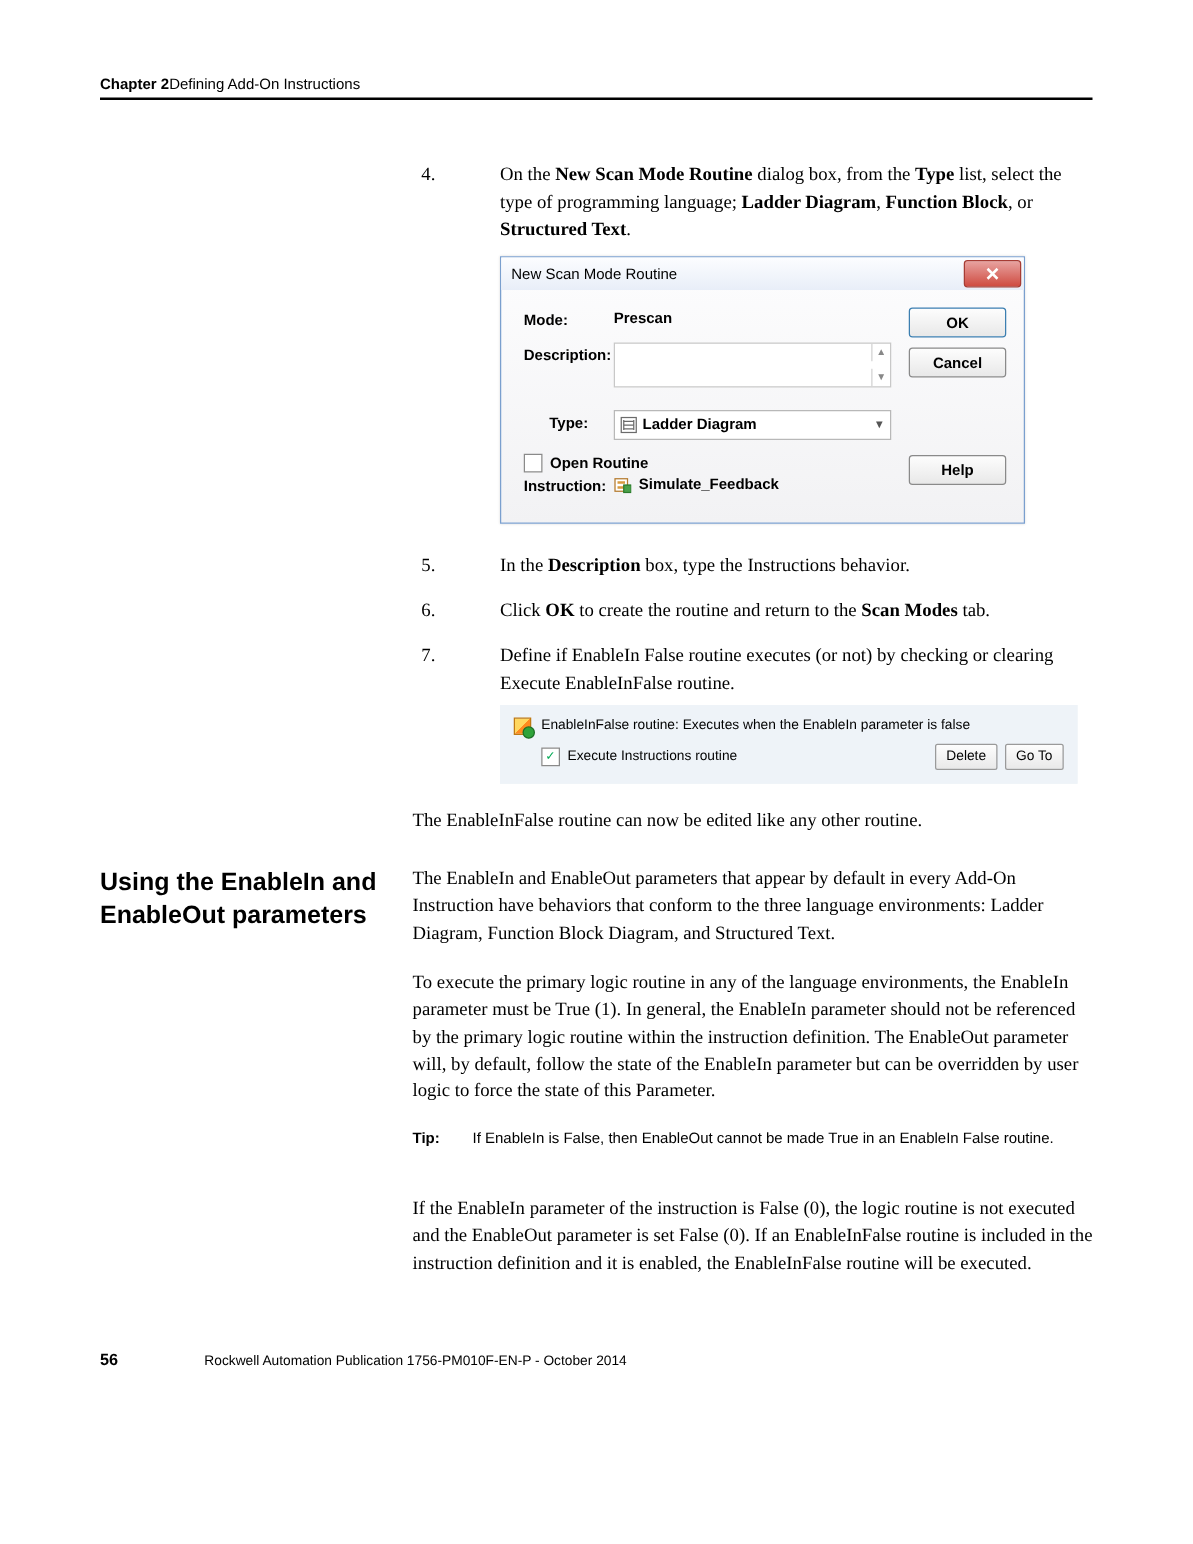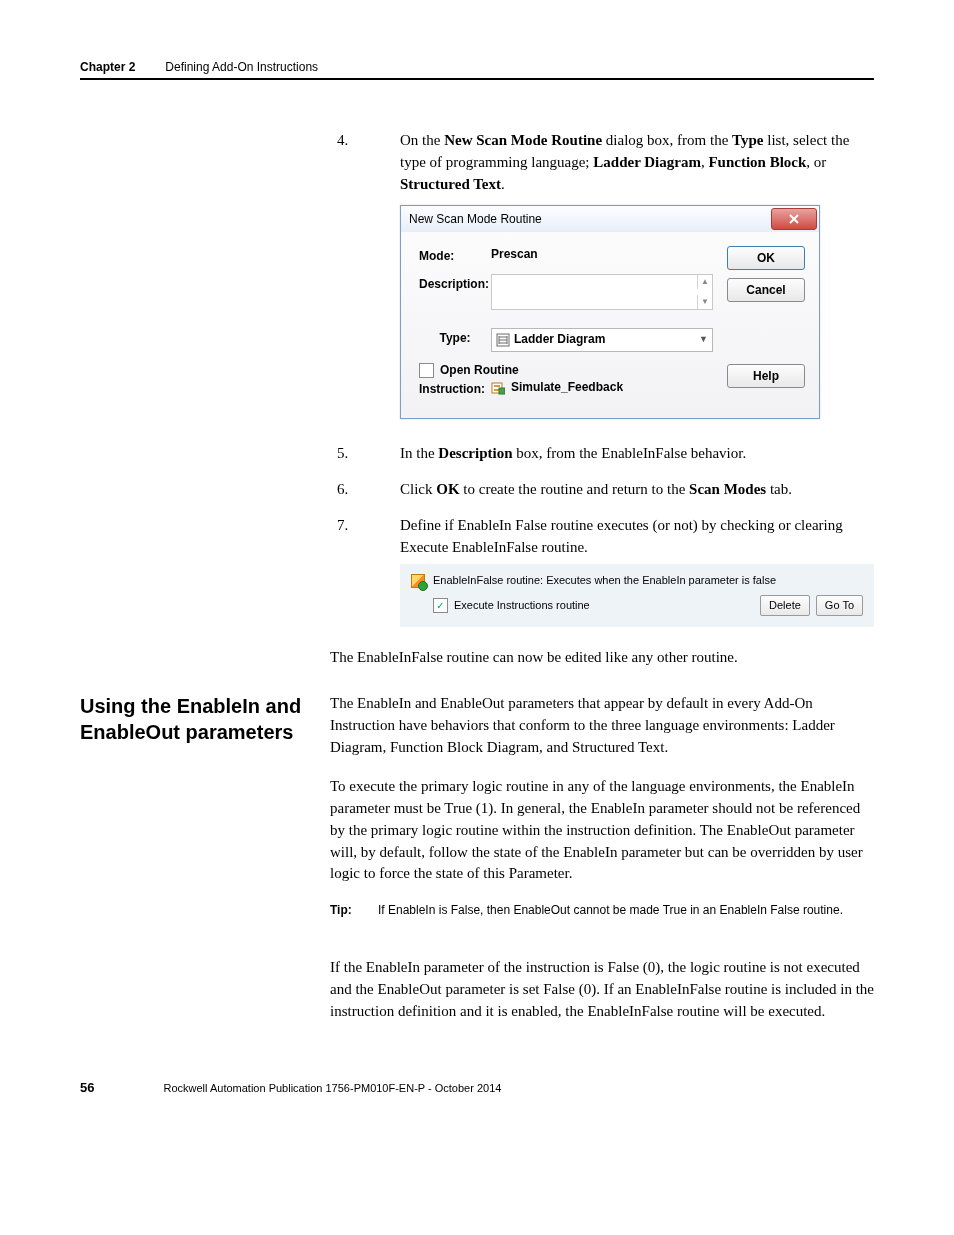--- a/index.html
+++ b/index.html
@@ -9,21 +9,20 @@
     color: #000;
     width: 954px;
   }
   .page {
     padding: 60px 80px 40px 80px;
     box-sizing: border-box;
   }
   .header {
     display: flex;
     align-items: baseline;
-    gap: 30px;
     font-family: Arial, Helvetica, sans-serif;
     border-bottom: 2px solid #000;
     padding-bottom: 4px;
     margin-bottom: 50px;
   }
   .header .chapter {
     font-weight: bold;
     font-size: 12px;
   }
   .header .title {
@@ -135,21 +134,21 @@
     font-size:10px; color:#0a5; line-height:1;
   }
   .icon-ladder { display:inline-block; width:14px; height:14px; }
   .icon-instr { display:inline-block; width:14px; height:14px; }
 
   
   .panel {
     background:#eef3f8; border:1px solid #eef3f8;
     padding: 8px 10px 10px 10px;
     font-family: Tahoma, Arial, sans-serif; font-size:11px;
-    margin: 6px 0 20px 0;
+    margin: 6px 12px 20px 0;
   }
   .panel .p-row1 { display:flex; align-items:center; gap:8px; margin-bottom:6px;}
   .panel .p-row2 { display:flex; align-items:center; justify-content:space-between; padding-left:22px;}
   .panel .p-left { display:flex; align-items:center; gap:6px;}
   .panel .p-btns { display:flex; gap:6px;}
   .panel .sm-btn {
     height:19px; padding:0 8px; border:1px solid #9a9a9a; background:linear-gradient(#fdfdfd,#e9e9e9);
     font-size:11px; display:flex; align-items:center; border-radius:2px;
   }
   .icon-routine { width:14px; height:14px; position:relative;}
@@ -267,21 +266,21 @@
                   <div class="win-btn">Cancel</div>
                   <div style="height:46px;"></div>
                   <div class="win-btn">Help</div>
                 </div>
               </div>
             </div>
           </div>
         </li>
 
         <li>
-          <span>In the </span><b>Description</b><span> box, from the EnableInFalse behavior.</span>
+          <span>In the </span><b>Description</b><span> box, type the Instructions behavior.</span>
         </li>
         <li>
           <span>Click </span><b>OK</b><span> to create the routine and return to the </span><b>Scan Modes</b><span> tab.</span>
         </li>
         <li>
           <span>Define if EnableIn False routine executes (or not) by checking or clearing Execute EnableInFalse routine.</span>
 
           <div class="panel">
             <div class="p-row1">
               <span class="icon-routine"></span>

